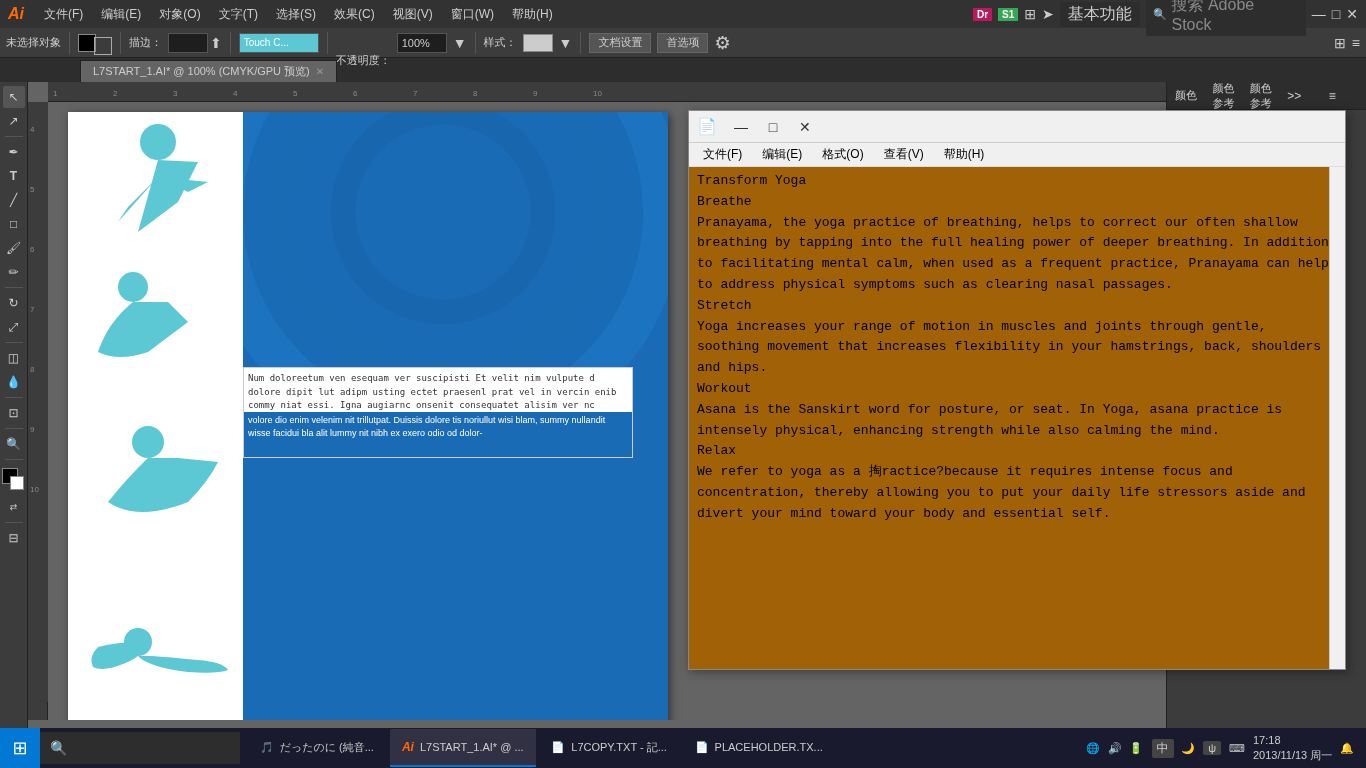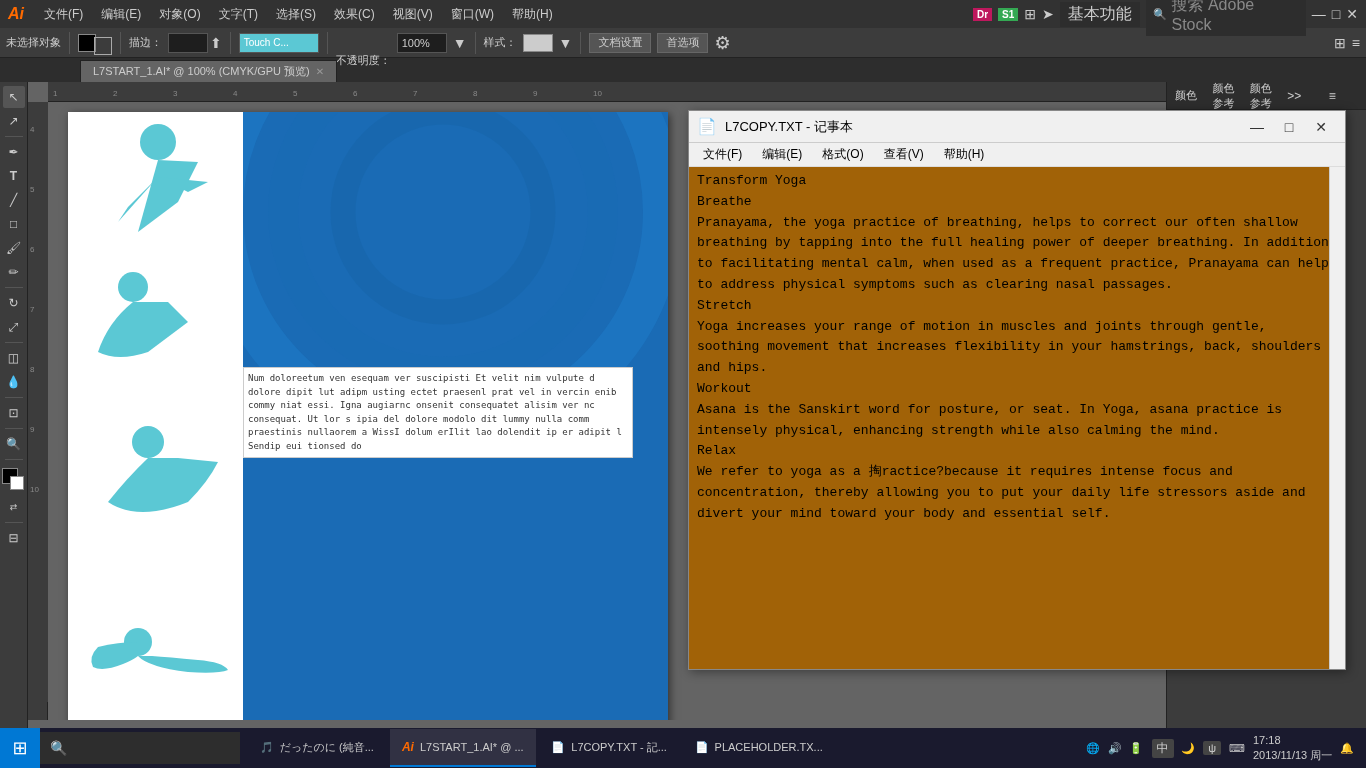--- a/index.html
+++ b/index.html
@@ -352,20 +352,22 @@
 commy niat essi.
 Igna augiarnc onsenit
 consequatet alisim ver
 nc consequat. Ut lor s
 ipia del dolore modolo
 dit lummy nulla comm
 praestinis nullaorem a
 WissI dolum erIlit lao
 dolendit ip er adipit l
 Sendip eui tionsed do</span>
+              <div class="artboard-text-selection">volore dio enim velenim nit trillutpat. Duissis dolore tis noriullut wisi blam,
+summy nullandit wisse facidui bla alit lummy nit nibh ex exero odio od dolor-</div>
             </div>
           </div>
         </div>
       </div>
     </div>
 
     <div class="ai-right-panel">
       <div class="panel-header">
         <span>颜色</span>
         <span>颜色参考</span>
@@ -396,21 +398,20 @@
     <div style="flex:1;"></div>
     <span style="cursor:pointer;">◀</span>
     <span style="cursor:pointer;">▶</span>
   </div>
 
 </div>
 
 <div class="notepad">
   <div class="notepad-title-bar">
     <span class="notepad-icon">📄</span>
-    <span class="notepad-title">L7COPY.TXT - 记事本</span>
     <div class="notepad-win-btns">
       <div class="notepad-win-btn">—</div>
       <div class="notepad-win-btn">□</div>
       <div class="notepad-win-btn close">✕</div>
     </div>
   </div>
   <div class="notepad-menu-bar">
     <span class="notepad-menu-item">文件(F)</span>
     <span class="notepad-menu-item">编辑(E)</span>
     <span class="notepad-menu-item">格式(O)</span>

